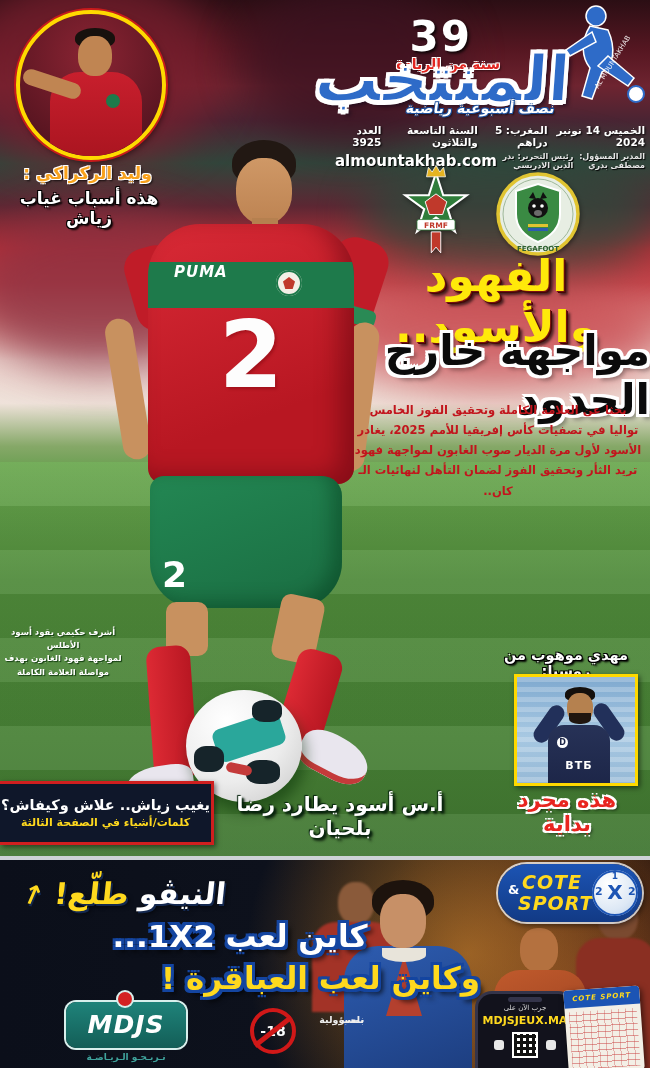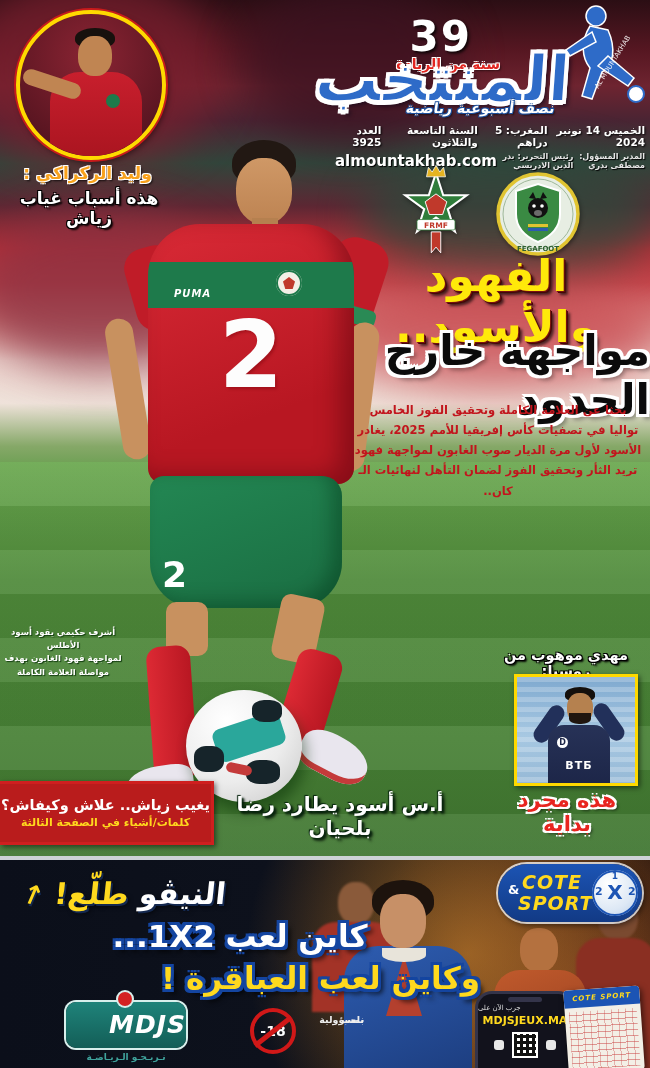--- a/index.html
+++ b/index.html
@@ -72,21 +72,21 @@
   .lede { right:8px; top:400px; width:288px; font-size:11.5px; font-weight:700; color:#c2151d;
     line-height:1.75; text-align:center; }
 
   
   .note { left:4px; top:626px; width:118px; text-align:center; font-size:8.5px; font-weight:700; color:#fff;
     line-height:1.55; text-shadow:1px 1px 1px rgba(0,40,0,.8); }
   .caption { left:210px; top:792px; width:260px; text-align:center; font-size:20px; font-weight:900; color:#fff;
     text-shadow:-1px -1px 1px #06230d,2px 2px 2px #06230d,3px 3px 3px rgba(0,0,0,.6); }
 
   
-  .bluebox { left:0px; top:781px; width:214px; height:64px; background:#b91c1c;
+  .bluebox { left:0px; top:781px; width:214px; height:64px; background:#0f172a;
     border:3px solid #cf1f1f; border-left:none; box-shadow:2px 2px 5px rgba(0,0,0,.5);
     display:flex; flex-direction:column; justify-content:center; gap:3px; }
   .bb1 { text-align:center; font-size:14.5px; font-weight:900; color:#fff; }
   .bb2 { text-align:center; font-size:11px; font-weight:700; color:#ffd91e; }
 
   
   .ru-kicker { left:484px; top:647px; width:164px; text-align:center; font-size:14.5px; font-weight:900; color:#fff;
     text-shadow:-1px -1px 0 #000,1px -1px 0 #000,-1px 1px 0 #000,1px 1px 0 #000,2px 2px 2px #000; }
   .ru-photo { left:514px; top:674px; width:124px; height:112px; border:3px solid #ffd900;
     box-shadow:2px 2px 5px rgba(0,0,0,.5); overflow:hidden;
@@ -110,21 +110,21 @@
   .player { left:30px; top:138px; width:360px; height:720px; }
   .player div { position:absolute; }
   .p-hair { left:202px; top:2px; width:64px; height:46px; border-radius:50% 50% 42% 42%; background:#221813; }
   .p-face { left:206px; top:20px; width:56px; height:66px; border-radius:46%;
     background:linear-gradient(180deg,#cf9866,#bd8352); }
   .p-neck { left:222px; top:80px; width:26px; height:14px; background:#b5804f; }
   .p-torso { left:118px; top:86px; width:206px; height:260px; border-radius:52px 52px 16px 16px;
     background:linear-gradient(160deg,#d92a36,#b81722 70%); overflow:hidden;
     box-shadow:inset -14px -8px 24px rgba(80,0,10,.45); }
   .p-band { left:0; top:38px; width:206px; height:46px; background:#1e7a4b; }
-  .p-brand { left:26px; top:64px; font-size:10px; font-weight:700; font-style:italic; color:#fff; letter-spacing:1px; }
+  .p-brand { left:26px; top:39px; font-size:15px; font-weight:700; font-style:italic; color:#fff; letter-spacing:1px; }
   .p-crest { left:128px; top:46px; width:26px; height:26px; border-radius:50%; background:#f3efe6;
     box-shadow:inset 0 0 0 2px #1e7a4b; }
   .p-crest:after { content:""; position:absolute; left:7px; top:7px; width:12px; height:12px;
     background:#c0392b; clip-path:polygon(50% 0,100% 38%,81% 100%,19% 100%,0 38%); }
   .p-num { left:0; top:86px; width:206px; text-align:center; font-size:92px; font-weight:900; color:#fdfdfd;
     text-shadow:2px 2px 3px rgba(120,0,10,.4); line-height:1; }
   .p-sleeveR { left:296px; top:100px; width:56px; height:88px; border-radius:22px; background:#c01c28; transform:rotate(18deg); }
   .p-bandR { left:300px; top:168px; width:46px; height:17px; border-radius:6px; background:#2a8a55; transform:rotate(16deg); }
   .p-armR { left:312px; top:184px; width:30px; height:150px; border-radius:15px; background:#c8915f; transform:rotate(7deg); }
   .p-sleeveL { left:100px; top:108px; width:52px; height:84px; border-radius:20px; background:#c01c28; transform:rotate(-16deg); }
@@ -194,38 +194,38 @@
 
   .adline1 { left:0px; top:58px; width:480px; text-align:center; direction:rtl;
     font-size:31px; font-weight:900; color:#fff;
     text-shadow:-3px -3px 0 #1445a0,3px -3px 0 #1445a0,-3px 3px 0 #1445a0,3px 3px 0 #1445a0,0 3px 0 #1445a0,0 -3px 0 #1445a0,5px 5px 5px rgba(0,0,0,.7); }
   .adline2 { left:0px; top:100px; width:480px; text-align:right; direction:rtl;
     font-size:31px; font-weight:900; color:#ffd91e;
     text-shadow:-3px -3px 0 #1445a0,3px -3px 0 #1445a0,-3px 3px 0 #1445a0,3px 3px 0 #1445a0,0 3px 0 #1445a0,0 -3px 0 #1445a0,5px 5px 5px rgba(0,0,0,.7); }
 
   .mdjs { left:66px; top:142px; width:120px; height:46px; border-radius:10px;
     background:linear-gradient(180deg,#1f837a,#135e57); box-shadow:0 0 0 2px #d8efec;
-    text-align:right; line-height:46px; font-size:25px; font-weight:900; font-style:italic; color:#fff;
+    text-align:center; line-height:46px; font-size:25px; font-weight:900; font-style:italic; color:#fff;
     letter-spacing:1px; }
   .mdjs-dot { left:118px; top:132px; width:14px; height:14px; border-radius:50%; background:#d42222;
     box-shadow:0 0 0 2px #d8efec; }
   .mdjs-tag { left:60px; top:192px; width:132px; text-align:center; font-size:9px; font-weight:700;
     color:#3fa39c; letter-spacing:2px; }
 
   .age { left:250px; top:148px; width:46px; height:46px; border-radius:50%; border:4px solid #d01818;
     text-align:center; line-height:38px; color:#fff; font-weight:900; font-size:14px; }
   .age:after { content:""; position:absolute; left:-4px; top:17px; width:46px; height:5px;
     background:#d01818; transform:rotate(-38deg); }
   .resp { left:300px; top:152px; width:64px; direction:rtl; text-align:right;
     font-size:9.5px; font-weight:700; color:#eee; line-height:1.6; }
 
   .phone { left:478px; top:134px; width:94px; height:78px; border-radius:14px 14px 0 0;
     background:#12121c; box-shadow:0 0 0 3px #34344a; }
   .phone .notch { left:30px; top:3px; width:34px; height:5px; border-radius:3px; background:#34344a; }
-  .phone .try { left:0; top:10px; width:94px; text-align:left; font-size:7px; color:#ddd; direction:rtl; }
+  .phone .try { left:0; top:10px; width:94px; text-align:center; font-size:7px; color:#ddd; direction:rtl; }
   .phone .site { left:0; top:20px; width:94px; text-align:center; font-size:11px; font-weight:900; color:#ffd91e; }
   .phone .qr { left:34px; top:38px; width:26px; height:26px; background:#fff; border:2px solid #fff;
     background-image:repeating-linear-gradient(0deg,#111 0 3px,transparent 3px 6px),
       repeating-linear-gradient(90deg,#111 0 3px,#fff 3px 6px); }
   .phone .os { top:46px; width:10px; height:10px; border-radius:3px; background:#e8e8e8; }
   .slip { left:566px; top:128px; width:76px; height:84px; background:#f3efe6; border-radius:4px;
     transform:rotate(-4deg); box-shadow:2px 3px 6px rgba(0,0,0,.6); overflow:hidden; }
   .slip .band { left:0; top:0; width:76px; height:18px; background:#1c54b4; text-align:center;
     font-size:7px; font-weight:900; font-style:italic; color:#ffd91e; line-height:18px; letter-spacing:1px; }
   .slip .grid { left:4px; top:22px; width:68px; height:58px;

